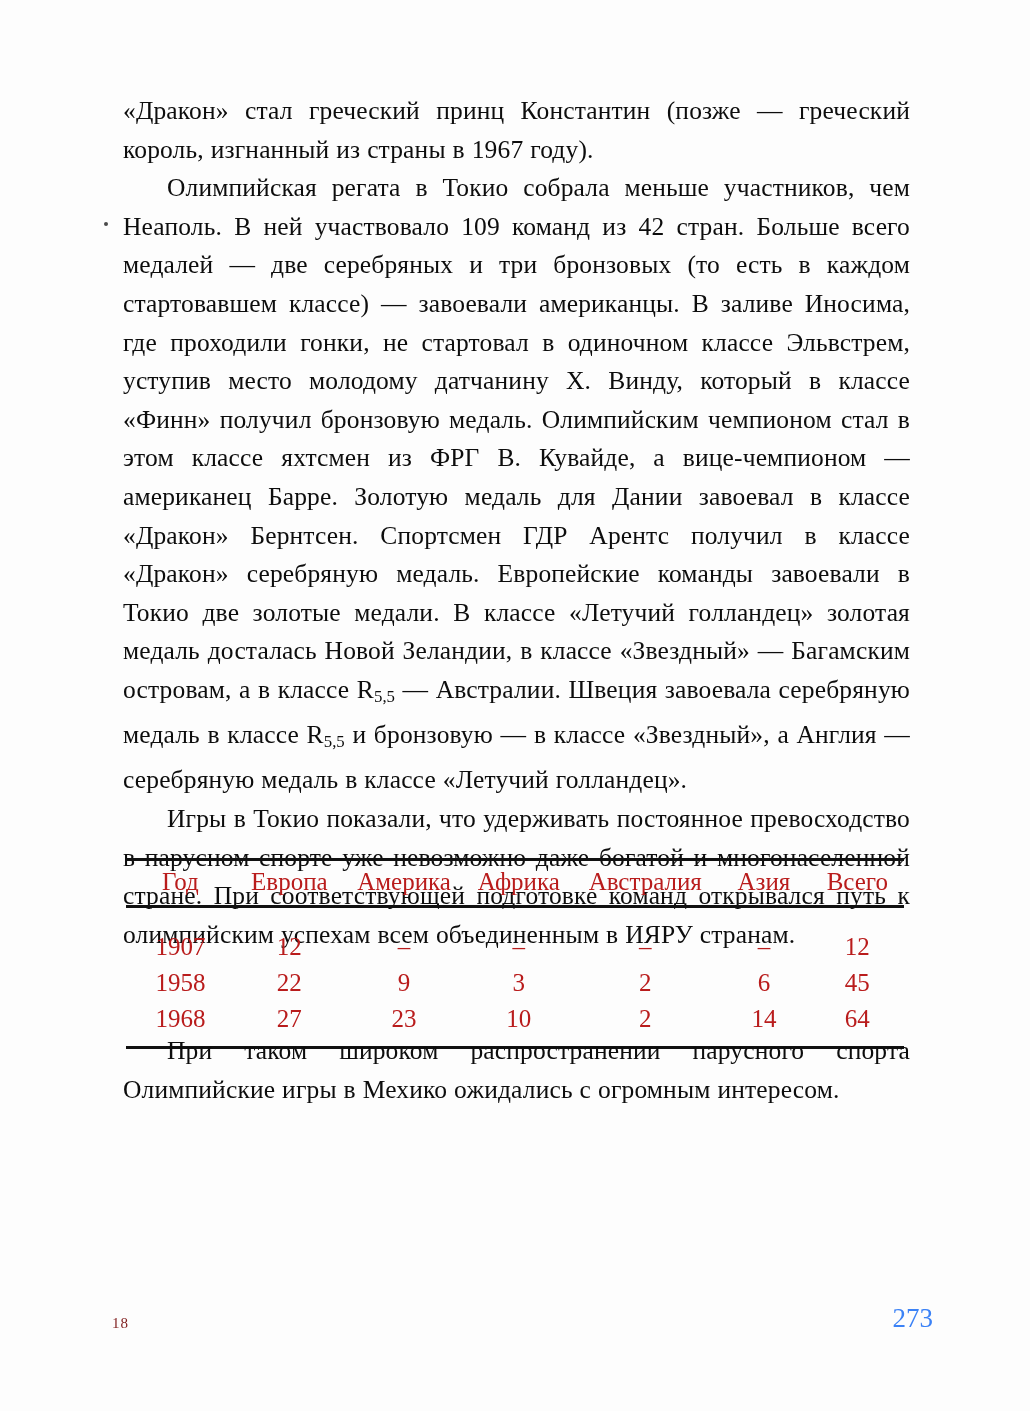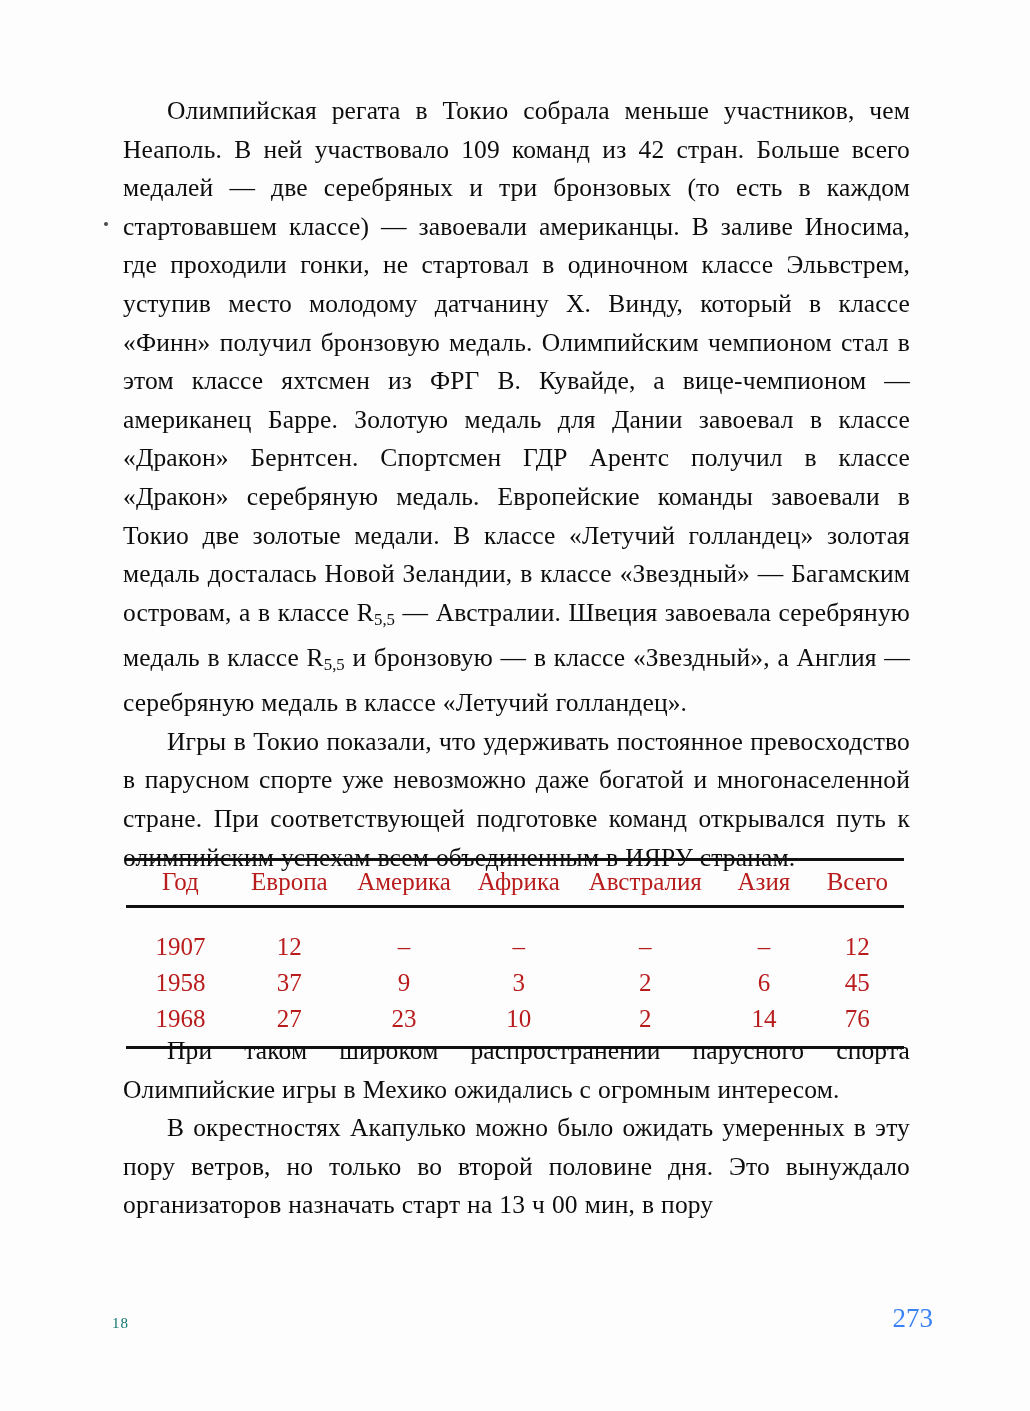--- a/index.html
+++ b/index.html
@@ -97,21 +97,21 @@
     right: 97px;
     top: 1303px;
     font-size: 27px;
     color: #3b82f6;
   }
   .signature-mark {
     position: absolute;
     left: 112px;
     top: 1315px;
     font-size: 15px;
-    color: #0f766e;
+    color: #7f1d1d;
     letter-spacing: 1px;
   }
   .margin-dot {
     position: absolute;
     left: 104px;
     top: 222px;
     width: 4px;
     height: 4px;
     background: #4a4a4a;
     border-radius: 50%;
@@ -119,20 +119,21 @@
 </style>
 </head>
 <body>
 
 <div class="page">
 
   <div class="margin-dot"></div>
 
   <div class="textblock">
 
+    <p class="para first">«Дракон» стал греческий принц Константин (позже — греческий король, изгнанный из страны в 1967 году).</p>
 
     <p class="para"><span>Олимпийская регата в Токио собрала меньше участников, чем Неаполь. В ней участвовало 109 команд из 42 стран. Больше всего медалей — две серебряных и три бронзовых (то есть в каждом стартовавшем классе) — завоевали американцы. В заливе Иносима, где проходили гонки, не стартовал в одиночном классе Эльвстрем, уступив место молодому датчанину Х. Винду, который в классе «Финн» получил бронзовую медаль. Олимпийским чемпионом стал в этом классе яхтсмен из ФРГ В. Кувайде, а вице-чемпионом — американец Барре. Золотую медаль для Дании завоевал в классе «Дракон» Бернтсен. Спортсмен ГДР Арентс получил в классе «Дракон» серебряную медаль. Европейские команды завоевали в Токио две золотые медали. В классе «Летучий голландец» золотая медаль досталась Новой Зеландии, в классе «Звездный» — Багамским островам, а в классе </span><span class="nowrap"><span>R</span><sub class="sub">5,5</sub></span><span> — Австралии. Швеция завоевала серебряную медаль в классе </span><span class="nowrap"><span>R</span><sub class="sub">5,5</sub></span><span> и бронзовую — в классе «Звездный», а Англия — серебряную медаль в классе «Летучий голландец».</span></p>
 
     <p class="para">Игры в Токио показали, что удерживать постоянное превосходство в парусном спорте уже невозможно даже богатой и многонаселенной стране. При соответствующей подготовке команд открывался путь к олимпийским успехам всем объединенным в ИЯРУ странам.</p>
 
   </div>
 
   <div class="table-wrap">
     <table class="data">
       <colgroup>
@@ -160,41 +161,40 @@
           <td>1907</td>
           <td>12</td>
           <td>–</td>
           <td>–</td>
           <td>–</td>
           <td>–</td>
           <td>12</td>
         </tr>
         <tr>
           <td>1958</td>
-          <td>37</td>
+          <td>22</td>
           <td>9</td>
           <td>3</td>
           <td>2</td>
           <td>6</td>
           <td>45</td>
         </tr>
         <tr>
           <td>1968</td>
           <td>27</td>
           <td>23</td>
           <td>10</td>
           <td>2</td>
           <td>14</td>
-          <td>76</td>
+          <td>64</td>
         </tr>
       </tbody>
     </table>
   </div>
 
   <div class="textblock" style="top:1032px;">
     <p class="para">При таком широком распространении парусного спорта Олимпийские игры в Мехико ожидались с огромным интересом.</p>
-    <p class="para">В окрестностях Акапулько можно было ожидать умеренных в эту пору ветров, но только во второй половине дня. Это вынуждало организаторов назначать старт на 13 ч 00 мин, в пору</p>
   </div>
 
   <div class="signature-mark">18</div>
   <div class="page-number">273</div>
 
 </div>
 
 </body></html>

